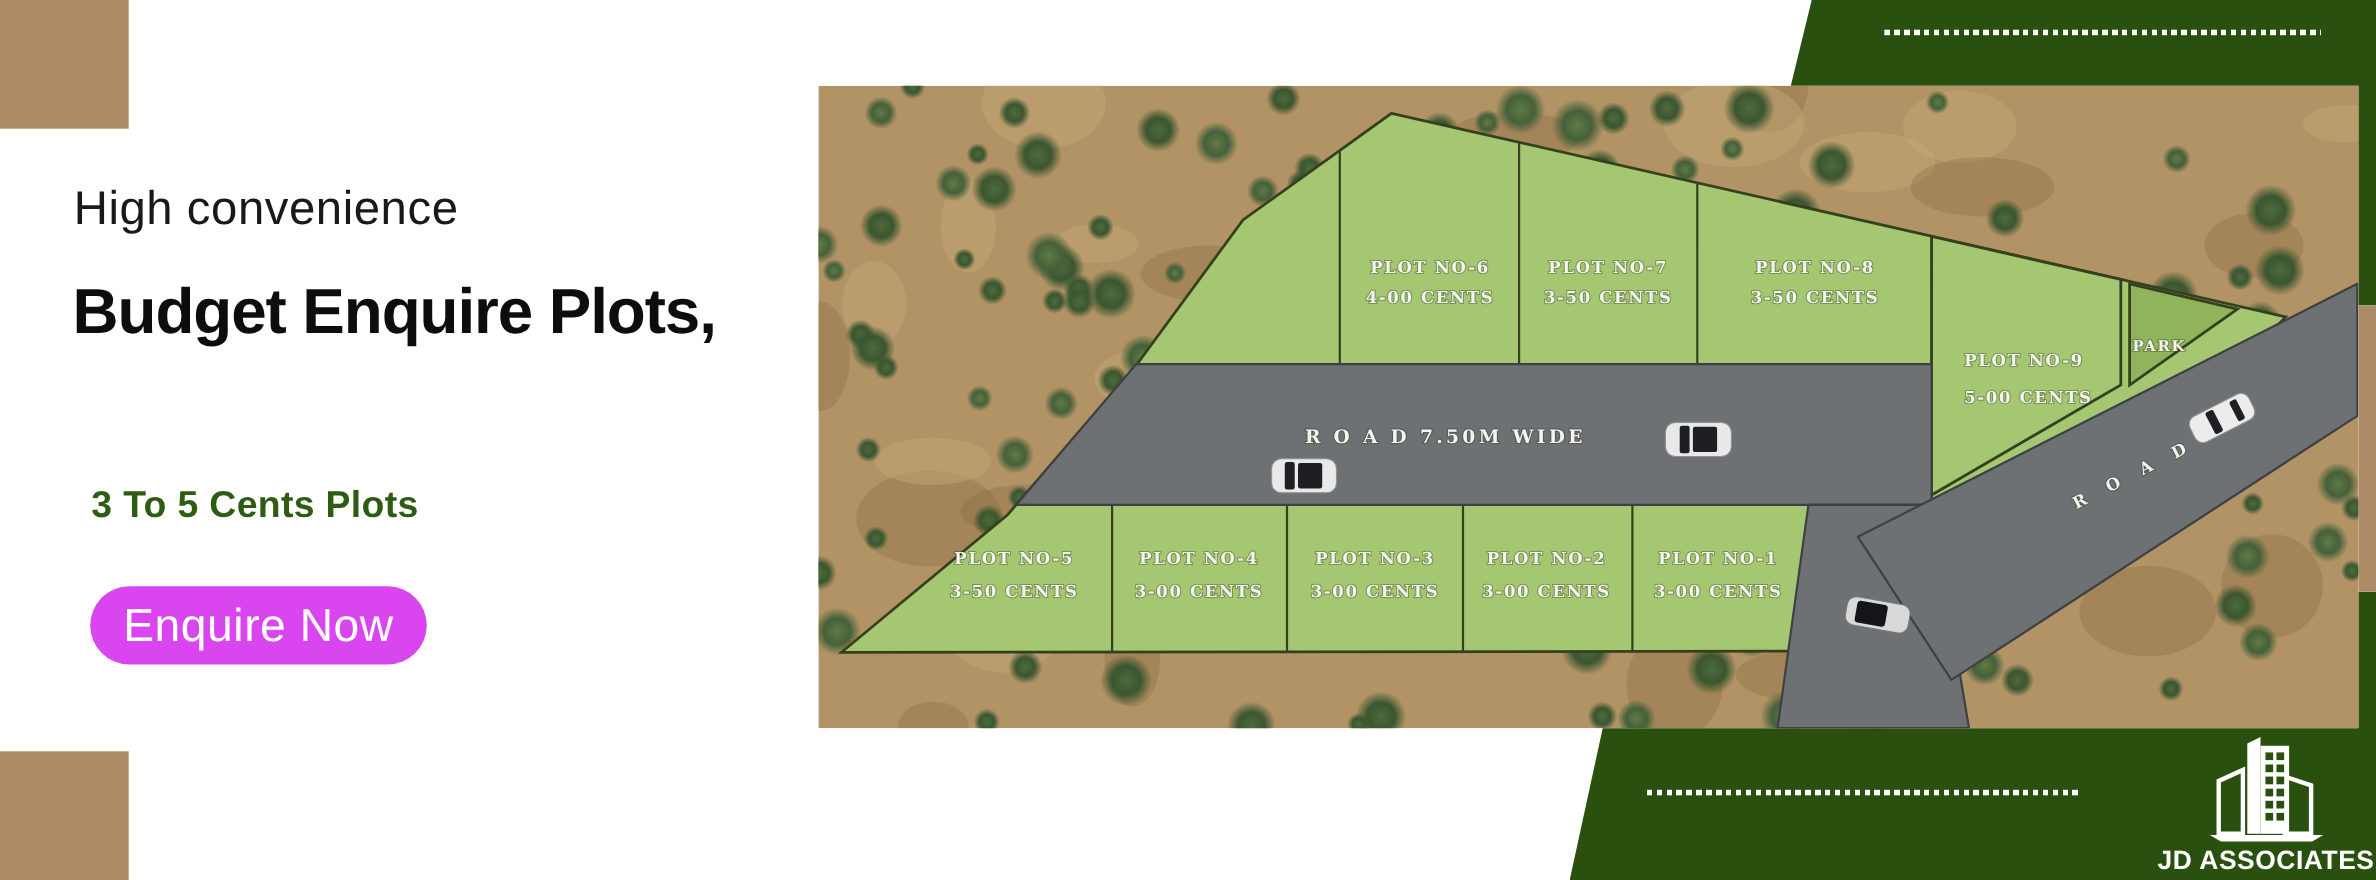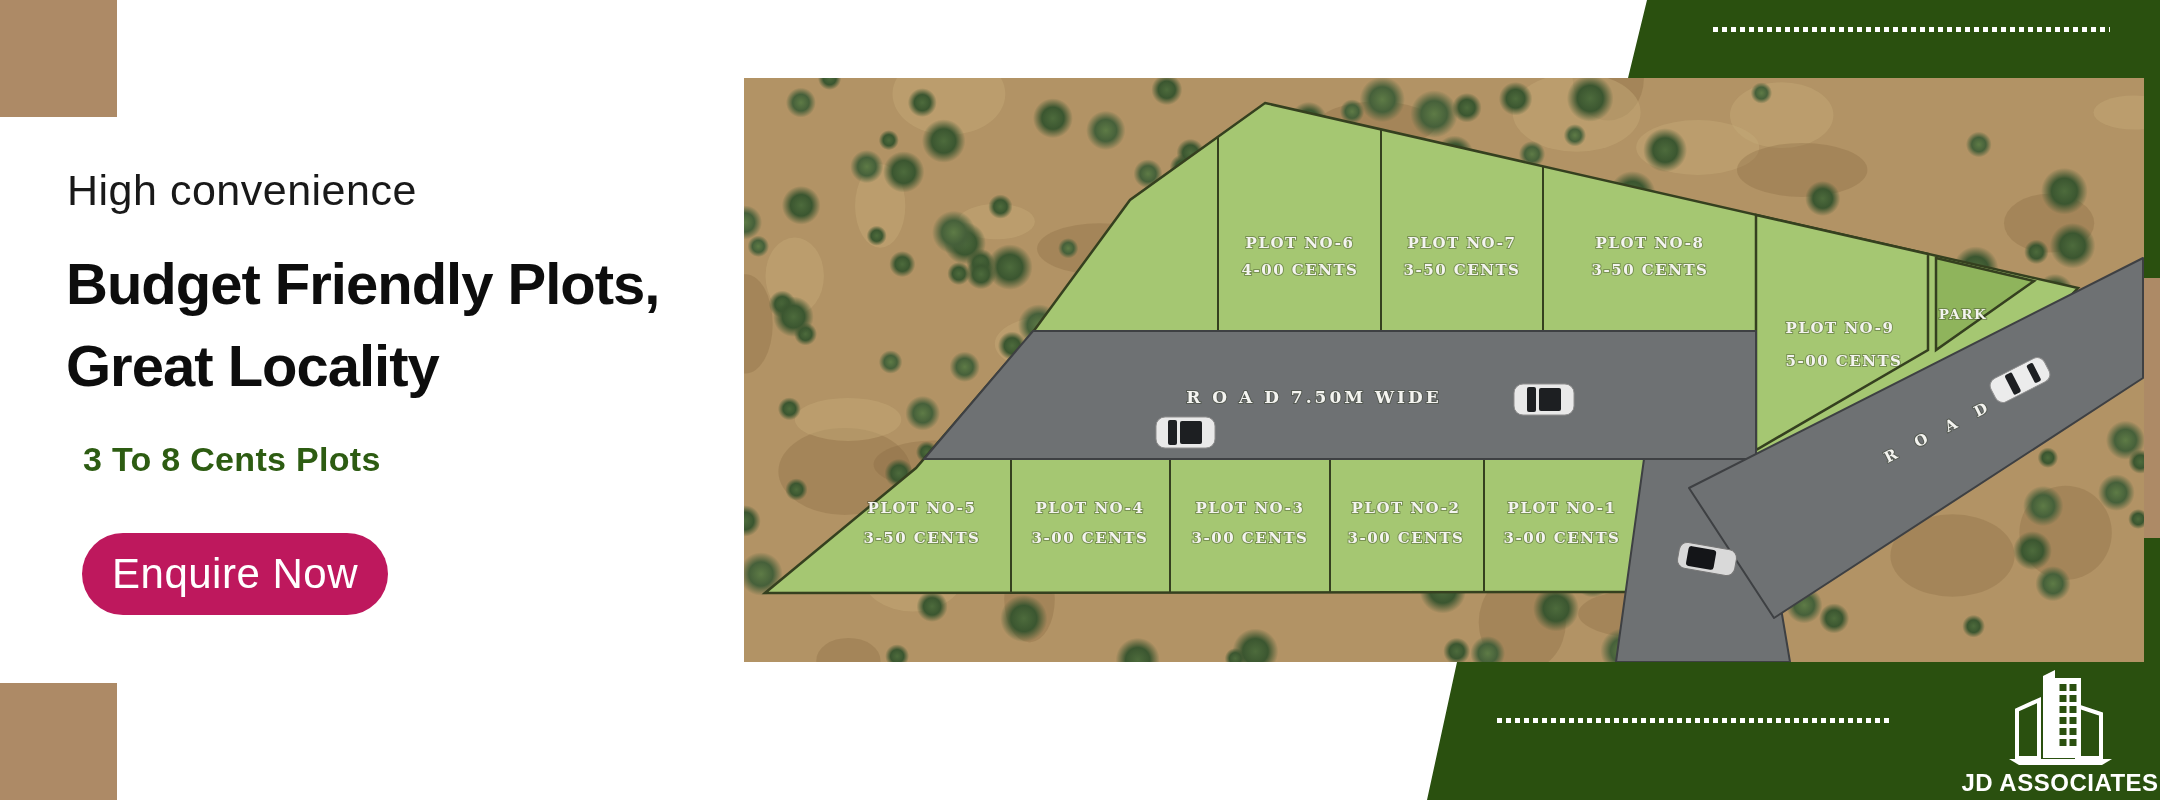--- a/index.html
+++ b/index.html
@@ -11,22 +11,22 @@
   .sq.tl{left:0;top:0;}
   .sq.bl{left:0;top:683px;}
 
   
   .kicker{position:absolute;left:67px;top:166px;font-size:43px;font-weight:400;
           color:#191919;letter-spacing:.5px;}
   .headline{position:absolute;left:66px;top:243px;font-size:58px;line-height:82px;
             font-weight:bold;color:#0d0d0d;letter-spacing:-1px;}
   .subhead{position:absolute;left:83px;top:440px;font-size:34px;font-weight:bold;
            color:#2d5c12;letter-spacing:.3px;}
-  .cta{position:absolute;left:82px;top:533px;width:306px;height:82px;border:none;
-       background:#be185d;border-radius:50px;color:#ffffff;font-size:42px;
+  .cta{position:absolute;left:82px;top:533px;width:306px;height:71px;border:none;
+       background:#d946ef;border-radius:50px;color:#ffffff;font-size:42px;
        font-family:"Liberation Sans",sans-serif;font-weight:400;cursor:pointer;
        display:flex;align-items:center;justify-content:center;letter-spacing:.5px;}
 
   
   .band{position:absolute;background:#2a500f;}
   .band.top{left:1628px;top:0;width:532px;height:278px;
             clip-path:polygon(19px 0,532px 0,532px 278px,516px 278px,516px 78px,0 78px);}
   .band.bottom{left:1427px;top:538px;width:733px;height:262px;
             clip-path:polygon(717px 124px,717px 0,733px 0,733px 262px,0 262px,30px 124px);}
   .brown-right{position:absolute;left:2144px;top:278px;width:16px;height:260px;background:#ad8a66;}
@@ -51,24 +51,23 @@
 </head>
 <body>
 
 <div class="canvas">
 
   <div class="sq tl"></div>
   <div class="sq bl"></div>
 
   <div class="kicker">High convenience</div>
   <div class="headline">
-    <span>Budget Friendly Plots,</span><br>
-    <span>Great Locality</span>
+    <span>Budget Enquire Plots,</span><br>
   </div>
-  <div class="subhead">3 To 8 Cents Plots</div>
+  <div class="subhead">3 To 5 Cents Plots</div>
   <button class="cta">Enquire Now</button>
 
   <div class="band top">
     <div class="dotted t"></div>
   </div>
 
   <div class="brown-right"></div>
 
   <div class="band bottom">
     <div class="dotted b"></div>

